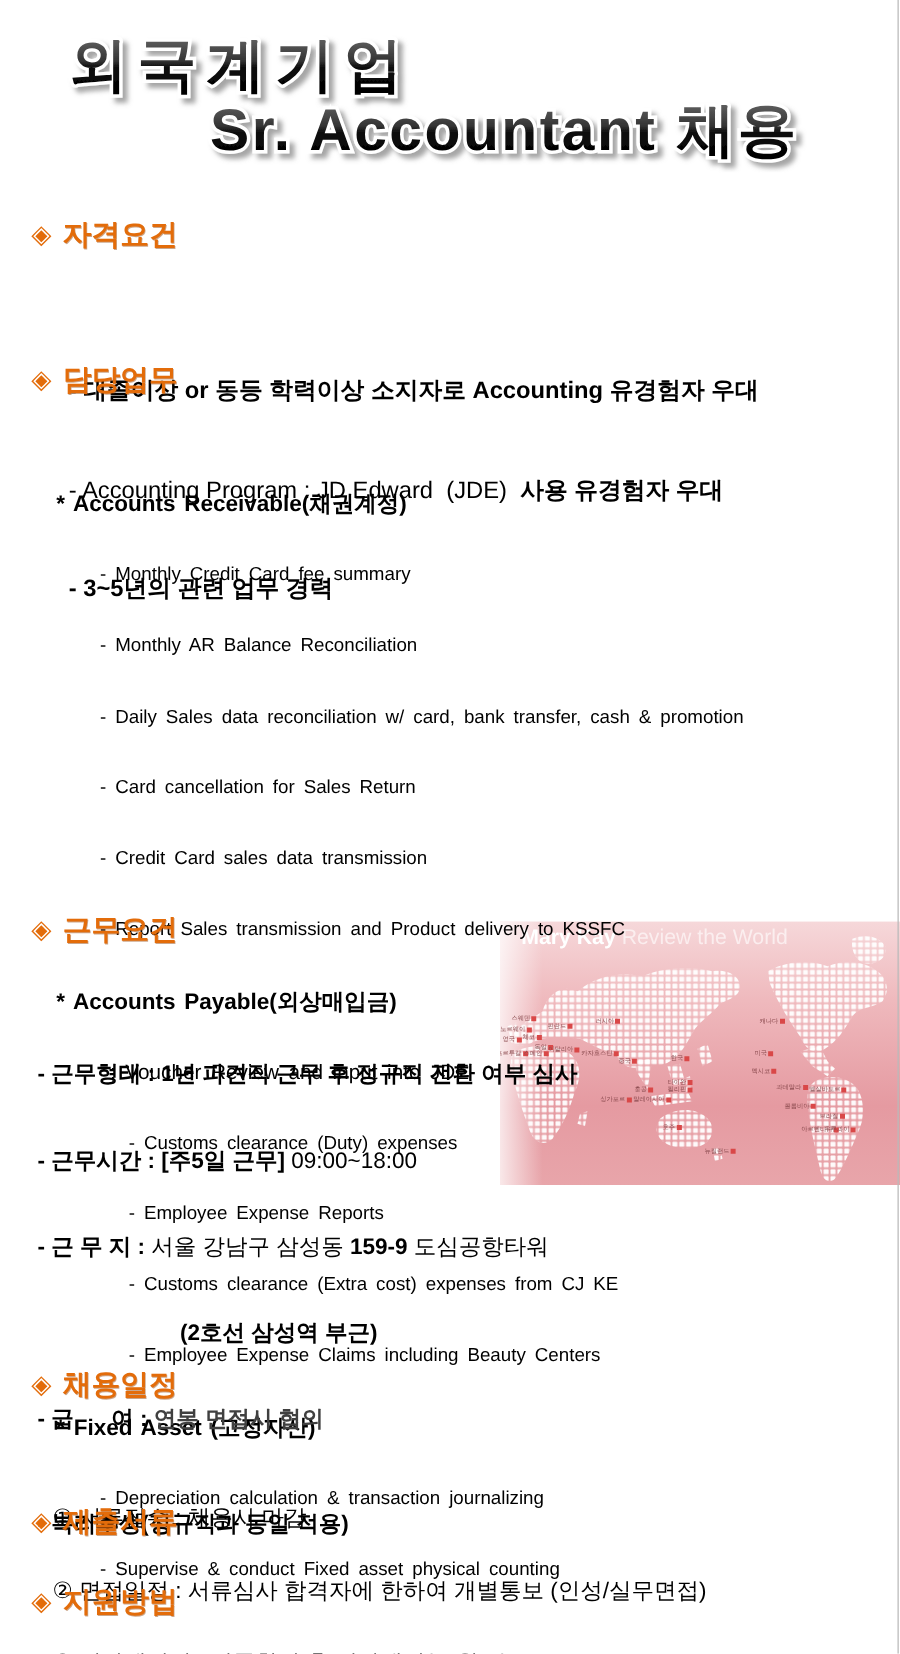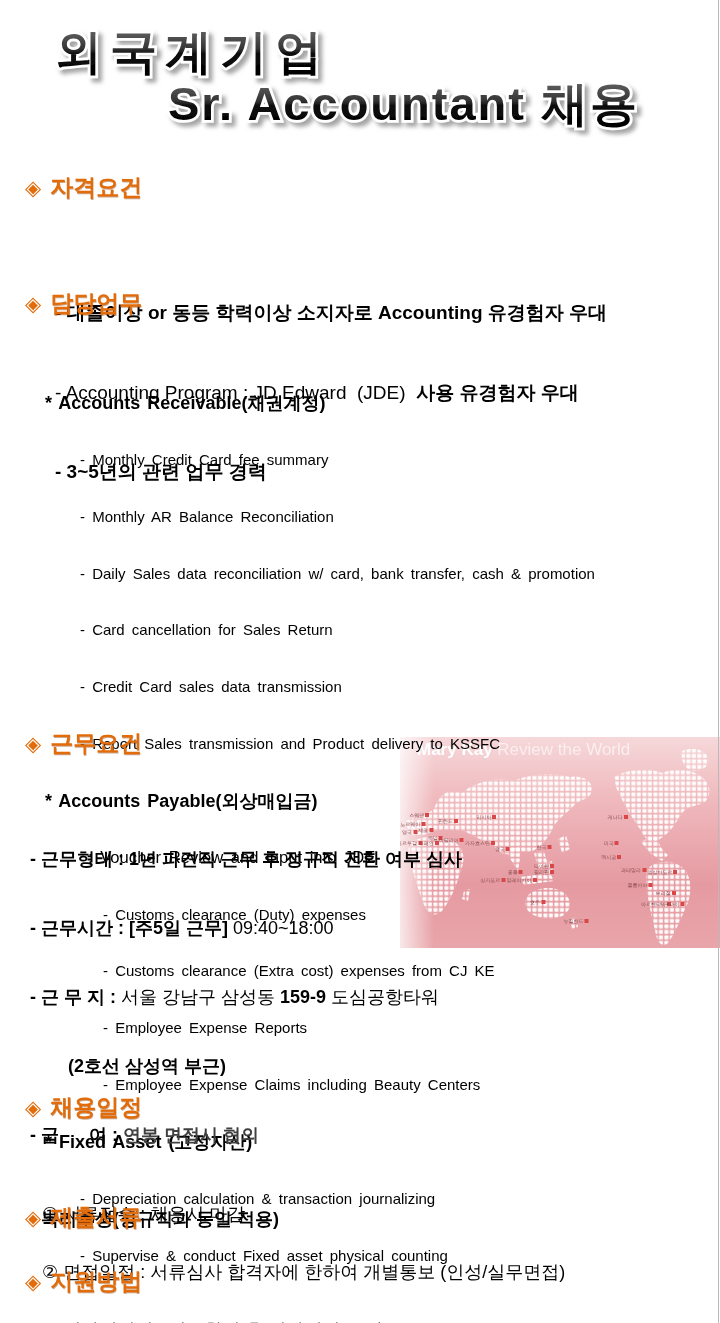--- a/index.html
+++ b/index.html
@@ -24,21 +24,21 @@
   
   .g-title{margin-left:20px;font-size:18px;font-weight:bold;line-height:21px;word-spacing:2px;}
   .g-item{margin-left:55px;font-size:15px;line-height:20.8px;word-spacing:3px;}
   .g-note{margin-left:63px;font-size:16.6px;line-height:20.8px;word-spacing:3px;}
   .g2-item{margin-left:78px;}
   .duties-body{margin-top:3px;}
 
   
   .w-lines{margin:8px 0 0 5px;font-size:18px;font-weight:bold;line-height:23px;}
   .w-reg{font-weight:normal;}
-  .w-sub{margin-left:38px;}
+  .w-sub{margin-left:114px;}
   .salary-val{color:#404040;}
   .welfare-title{margin-top:15px;}
   .welfare{margin-top:7px;font-size:18px;font-weight:normal;line-height:20.6px;}
 
   
   .s-items{margin:8px 0 0 17px;font-size:18px;line-height:19.4px;}
   .d-items{margin:6px 0 0 13px;font-size:19px;line-height:24px;}
 
   
   #map{position:absolute;left:400px;top:737px;width:320px;height:211px;z-index:1;overflow:hidden;}
@@ -255,39 +255,39 @@
       <div class="g-title">* Accounts Receivable(채권계정)</div>
       <div class="g-item">- Monthly Credit Card fee summary</div>
       <div class="g-item">- Monthly AR Balance Reconciliation</div>
       <div class="g-item">- Daily Sales data reconciliation w/ card, bank transfer, cash &amp; promotion</div>
       <div class="g-item">- Card cancellation for Sales Return</div>
       <div class="g-item">- Credit Card sales data transmission</div>
       <div class="g-item">- Report Sales transmission and Product delivery to KSSFC</div>
       <div class="g-title">* Accounts Payable(외상매입금)</div>
       <div class="g-note">; Voucher Review and input into JDE</div>
       <div class="g-item g2-item">- Customs clearance (Duty) expenses</div>
+      <div class="g-item g2-item">- Employee Expense Reports</div>
       <div class="g-item g2-item">- Customs clearance (Extra cost) expenses from CJ KE</div>
-      <div class="g-item g2-item">- Employee Expense Reports</div>
       <div class="g-item g2-item">- Employee Expense Claims including Beauty Centers</div>
       <div class="g-title">* Fixed Asset (고정자산)</div>
       <div class="g-item">- Depreciation calculation &amp; transaction journalizing</div>
       <div class="g-item">- Supervise &amp; conduct Fixed asset physical counting</div>
       
       
     </div>
   </div>
 
   <div class="sec" style="left:25px;top:692px;width:690px;">
     <div class="h-section">
       <span class="diamond">◈</span>
       <span>근무요건</span>
     </div>
     <div class="w-lines">
       <div>- 근무형태 : 1년 파견직 근무 후 정규직 전환 여부 심사</div>
-      <div><span>- 근무시간 : [주5일 근무] </span><span class="w-reg">09:40~18:00</span></div>
+      <div><span>- 근무시간 : [주5일 근무] </span><span class="w-reg">09:00~18:00</span></div>
       <div><span>- 근 무 지 : </span><span class="w-reg">서울 강남구 삼성동 </span><span>159-9</span><span class="w-reg"> 도심공항타워</span></div>
       <div class="w-sub">(2호선 삼성역 부근)</div>
       <div><span>- 급      여 : </span><span class="salary-val">연봉 면접시 협의</span></div>
       <div class="welfare-title">- 복리후생(정규직과 동일 적용)</div>
       <div class="welfare">
         
         
         
         
         

